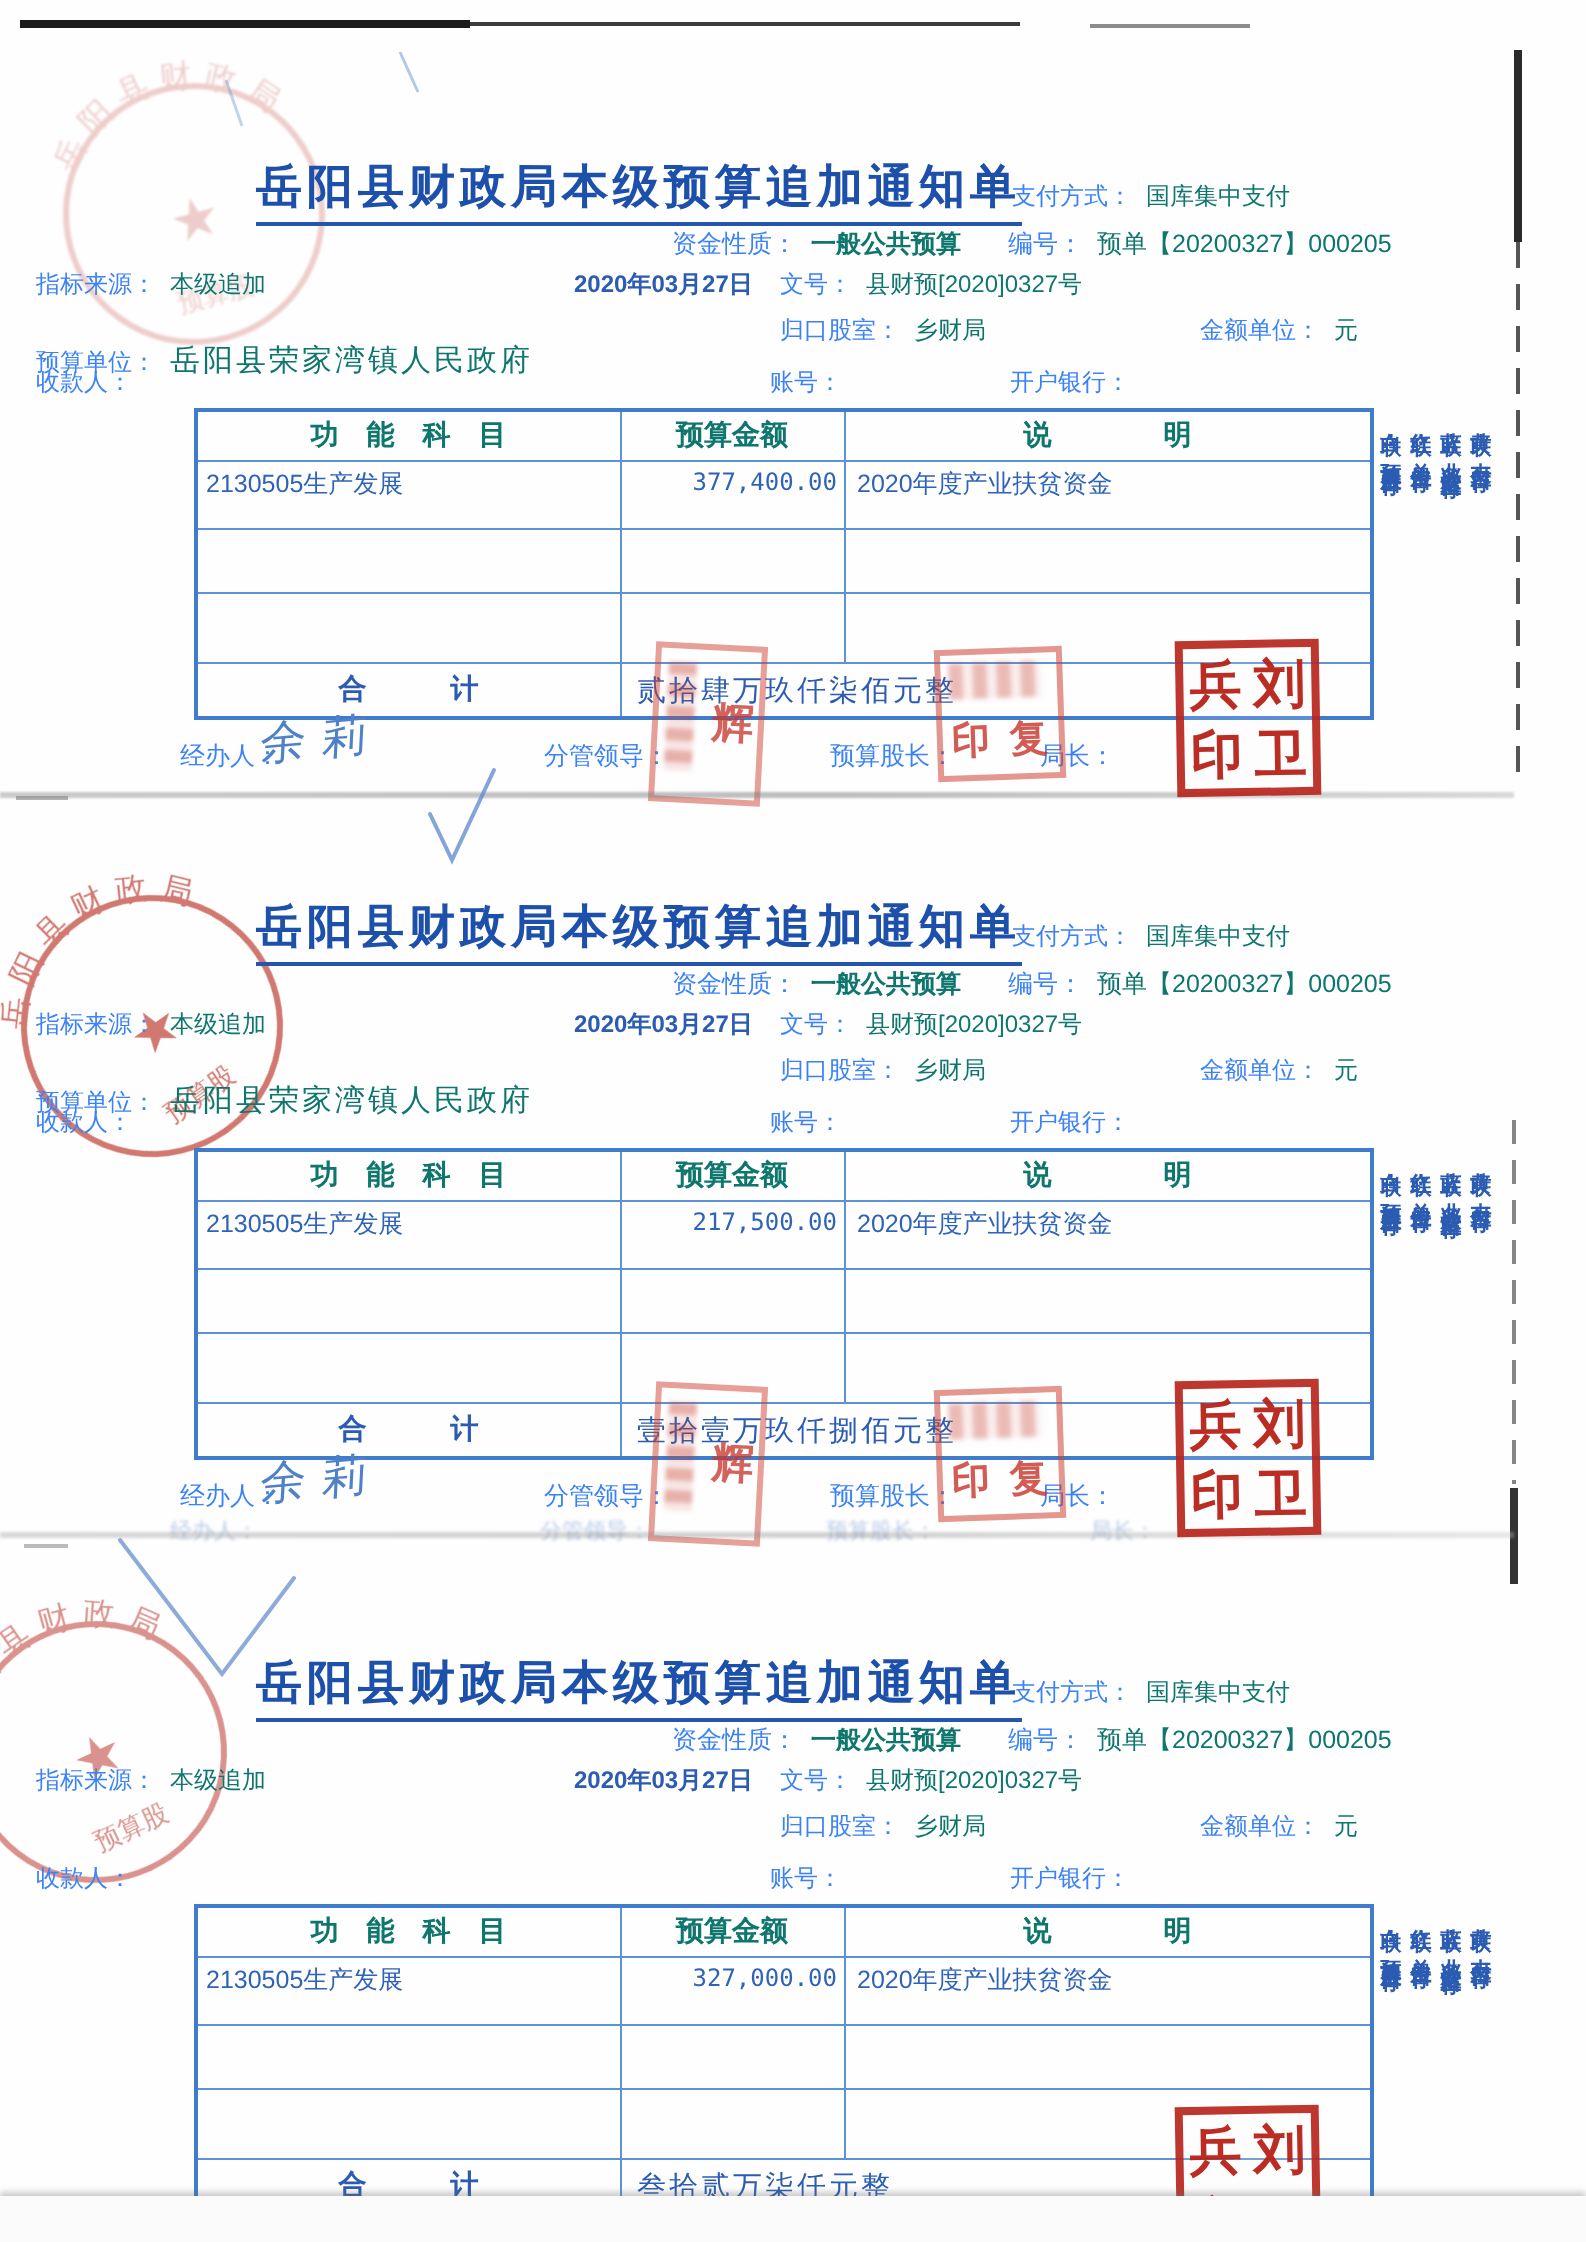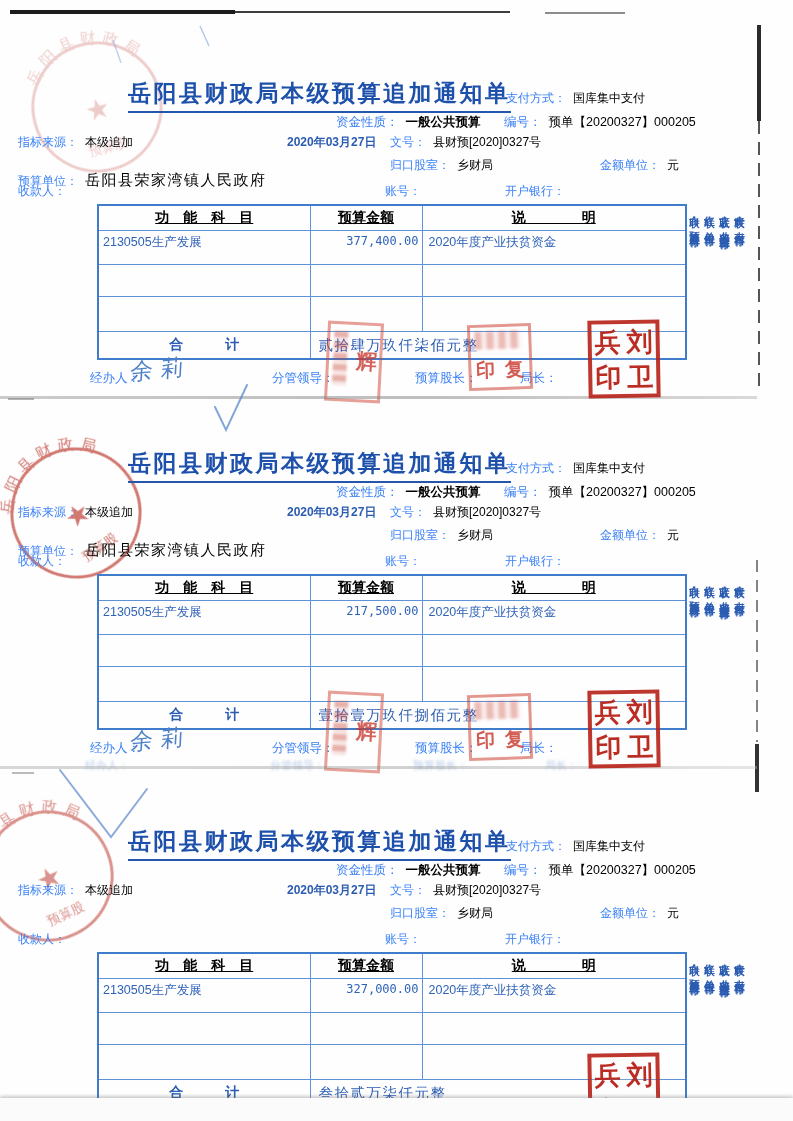--- a/index.html
+++ b/index.html
@@ -25,40 +25,40 @@
   .cutoff-band{top:1098px;left:0;width:793px;height:23px;background:#fbfbfb;z-index:5;
      box-shadow:0 -2px 3px rgba(110,110,110,.35);}
   .pen-marks{position:absolute;top:0;left:0;z-index:6;pointer-events:none;}
   
   .form{position:absolute;left:0;width:793px;height:346px;}
   .f1{top:58px;}.f2{top:428px;}.f3{top:806px;}
   .doc-title{position:absolute;top:20px;left:128px;margin:0;font-size:23px;font-weight:bold;
      letter-spacing:2.5px;color:#1d50aa;border-bottom:2px solid #2456ae;padding-bottom:2px;white-space:nowrap;}
   .field{position:absolute;font-size:12px;white-space:nowrap;}
   .lbl{font-weight:normal;color:#3b82f6;}
-  .val{margin-left:7px;color:#000000;}
+  .val{margin-left:7px;color:#0f766e;}
   .pay{top:32px;left:506px;}
   .fund{top:56px;left:336px;font-size:12.5px;}
   .fund .val{font-weight:bold;}
   .num{top:56px;left:504px;font-size:12.5px;}
   .src{top:76px;left:18px;}
   .date{top:76px;left:287px;font-weight:bold;color:#2b5cb2;}
   .docno{top:76px;left:390px;}
   .unit{top:97px;left:18px;margin-top:16px;}
   .unit .val{font-size:15px;letter-spacing:1.5px;}
   .dept{top:99px;left:390px;}
   .amtunit{top:99px;left:600px;}
   .payee{top:125px;left:18px;}
   .acct{top:125px;left:385px;}
   .bank{top:125px;left:505px;}
   
   .grid{position:absolute;top:146px;left:97px;width:588px;border-collapse:collapse;table-layout:fixed;}
   .grid th,.grid td{border:1px solid #5d92d6;padding:0 4px;overflow:hidden;}
   .grid{border:2px solid #3f7ccc;}
-  .grid th{height:24px;font-size:14px;font-weight:bold;color:#000000;text-decoration:underline;}
+  .grid th{height:24px;font-size:14px;font-weight:bold;color:#0f766e;}
   .row-a td{height:30px;vertical-align:top;font-size:12.5px;padding-top:3px;}
   .row-b td{height:31px;}
   .row-c td{height:34px;}
   .row-total td{height:26px;}
   td.amt{text-align:right;font-family:"DejaVu Sans Mono",monospace;font-size:12px;padding-right:3px;}
   td.note{padding-left:6px;}
   td.total-label{text-align:center;font-size:14px;font-weight:bold;color:#2b5cb2;}
   td.total-cn{font-size:14.5px;letter-spacing:1.5px;color:#2b5cb2;padding-left:8px;}
   
   .copies{position:absolute;top:150px;left:688px;height:160px;display:flex;flex-direction:row-reverse;gap:1px;}

